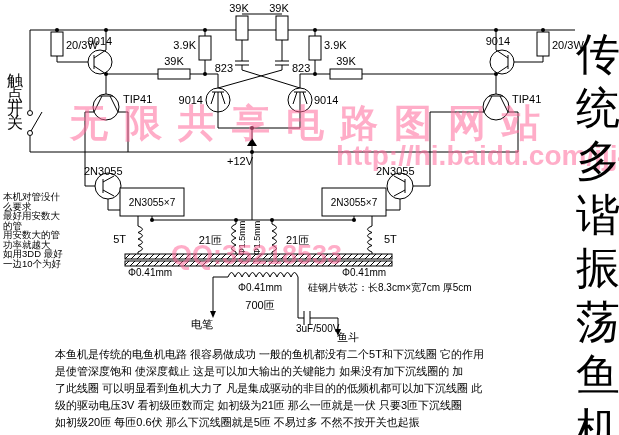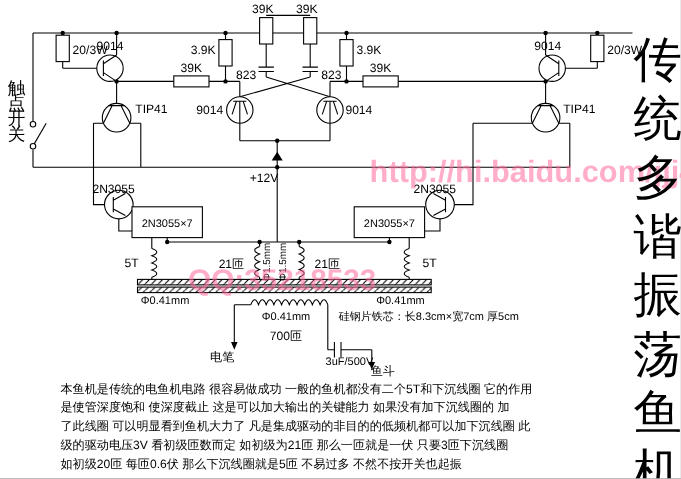--- a/index.html
+++ b/index.html
@@ -204,25 +204,34 @@
     <text x="260" y="291" class="mid t10">Φ0.41mm</text>
     <text x="260" y="309" class="mid">700匝</text>
     <text x="308" y="291" class="t10">硅钢片铁芯：长8.3cm×宽7cm 厚5cm</text>
     <text x="296" y="332" class="t10">3uF/500V</text>
     <text x="202" y="328" class="mid">电笔</text>
     <text x="348" y="341" class="mid">鱼斗</text>
   </svg>
 
   <div class="vtext switch-label">触点开关</div>
 
+  <div class="side-note">本机对管没什
+么要求
+最好用安数大
+的管
+用安数大的管
+功率就越大
+如用3DD 最好
+一边10个为好</div>
 
   <div class="bottom-note">本鱼机是传统的电鱼机电路 很容易做成功 一般的鱼机都没有二个5T和下沉线圈 它的作用
 是使管深度饱和 使深度截止 这是可以加大输出的关键能力 如果没有加下沉线圈的 加
 了此线圈 可以明显看到鱼机大力了 凡是集成驱动的非目的的低频机都可以加下沉线圈 此
 级的驱动电压3V 看初级匝数而定 如初级为21匝 那么一匝就是一伏 只要3匝下沉线圈
 如初级20匝 每匝0.6伏 那么下沉线圈就是5匝 不易过多 不然不按开关也起振</div>
 
+  <div class="wm wm-site">无限共享电路图网站</div>
   <div class="wm wm-url">http://hi.baidu.com/jjj4</div>
   <div class="wm wm-qq">QQ:35218533</div>
 
   <div class="vtext title-vertical">传统多谐振荡鱼机</div>
 
 </div>
 
 </body></html>

